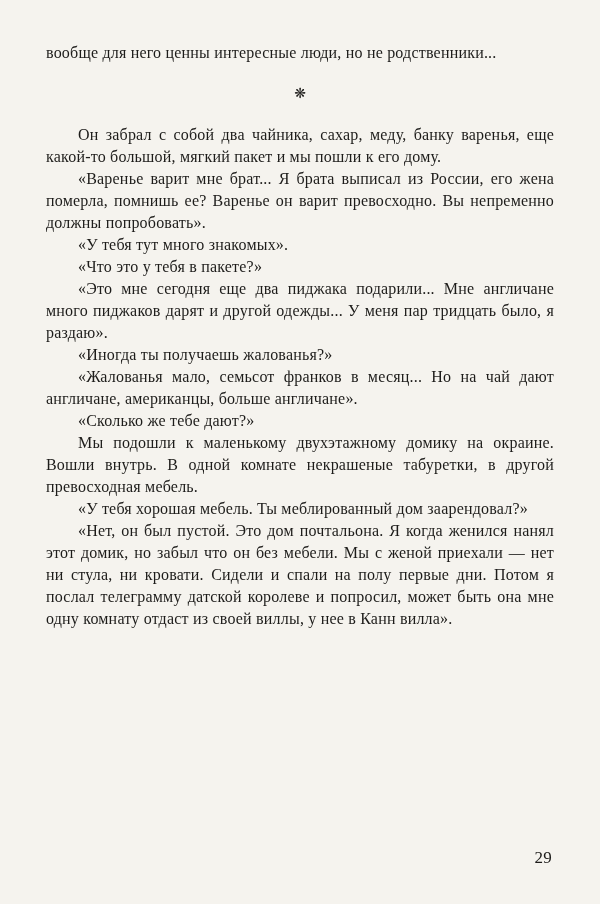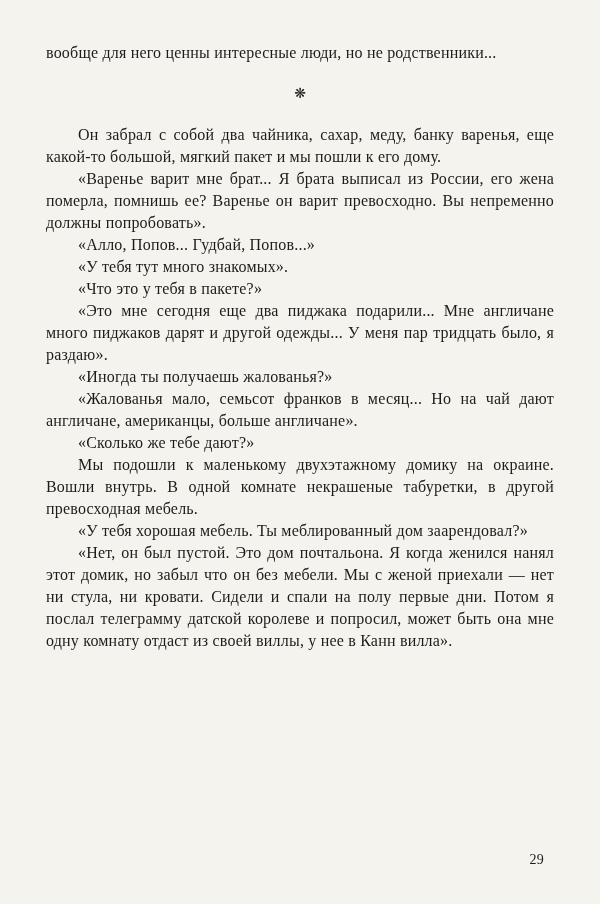--- a/index.html
+++ b/index.html
@@ -33,39 +33,38 @@
   .ornament {
     text-align: center;
     font-family: "DejaVu Sans", sans-serif;
     font-size: 14px;
     line-height: 1;
     margin: 22px 0 24px 0;
     color: #1d1c1a;
   }
   .page-number {
     position: absolute;
-    right: 56px;
+    right: 48px;
     bottom: 36px;
-    font-size: 14px;
+    font-size: 17px;
     letter-spacing: 0.3px;
   }
 </style>
 </head>
 <body>
 
 <div class="page">
 
   <p class="no-indent">вообще для него ценны интересные люди, но не родственники...</p>
 
   <div class="ornament">❋</div>
 
   <div class="text-block">
     <p>Он забрал с собой два чайника, сахар, меду, банку варенья, еще какой-то большой, мягкий пакет и мы пошли к его дому.</p>
     <p>«Варенье варит мне брат... Я брата выписал из России, его жена померла, помнишь ее? Варенье он варит превосходно. Вы непременно должны попробовать».</p>
-    <p>«Алло, Попов... Гудбай, Попов...»</p>
     <p>«У тебя тут много знакомых».</p>
     <p>«Что это у тебя в пакете?»</p>
     <p>«Это мне сегодня еще два пиджака подарили... Мне англичане много пиджаков дарят и другой одежды... У меня пар тридцать было, я раздаю».</p>
     <p>«Иногда ты получаешь жалованья?»</p>
     <p>«Жалованья мало, семьсот франков в месяц... Но на чай дают англичане, американцы, больше англичане».</p>
     <p>«Сколько же тебе дают?»</p>
     <p>Мы подошли к маленькому двухэтажному домику на окраине. Вошли внутрь. В одной комнате некрашеные табуретки, в другой превосходная мебель.</p>
     <p>«У тебя хорошая мебель. Ты меблированный дом заарендовал?»</p>
     <p>«Нет, он был пустой. Это дом почтальона. Я когда женился нанял этот домик, но забыл что он без мебели. Мы с женой приехали — нет ни стула, ни кровати. Сидели и спали на полу первые дни. Потом я послал телеграмму датской королеве и попросил, может быть она мне одну комнату отдаст из своей виллы, у нее в Канн вилла».</p>
   </div>

